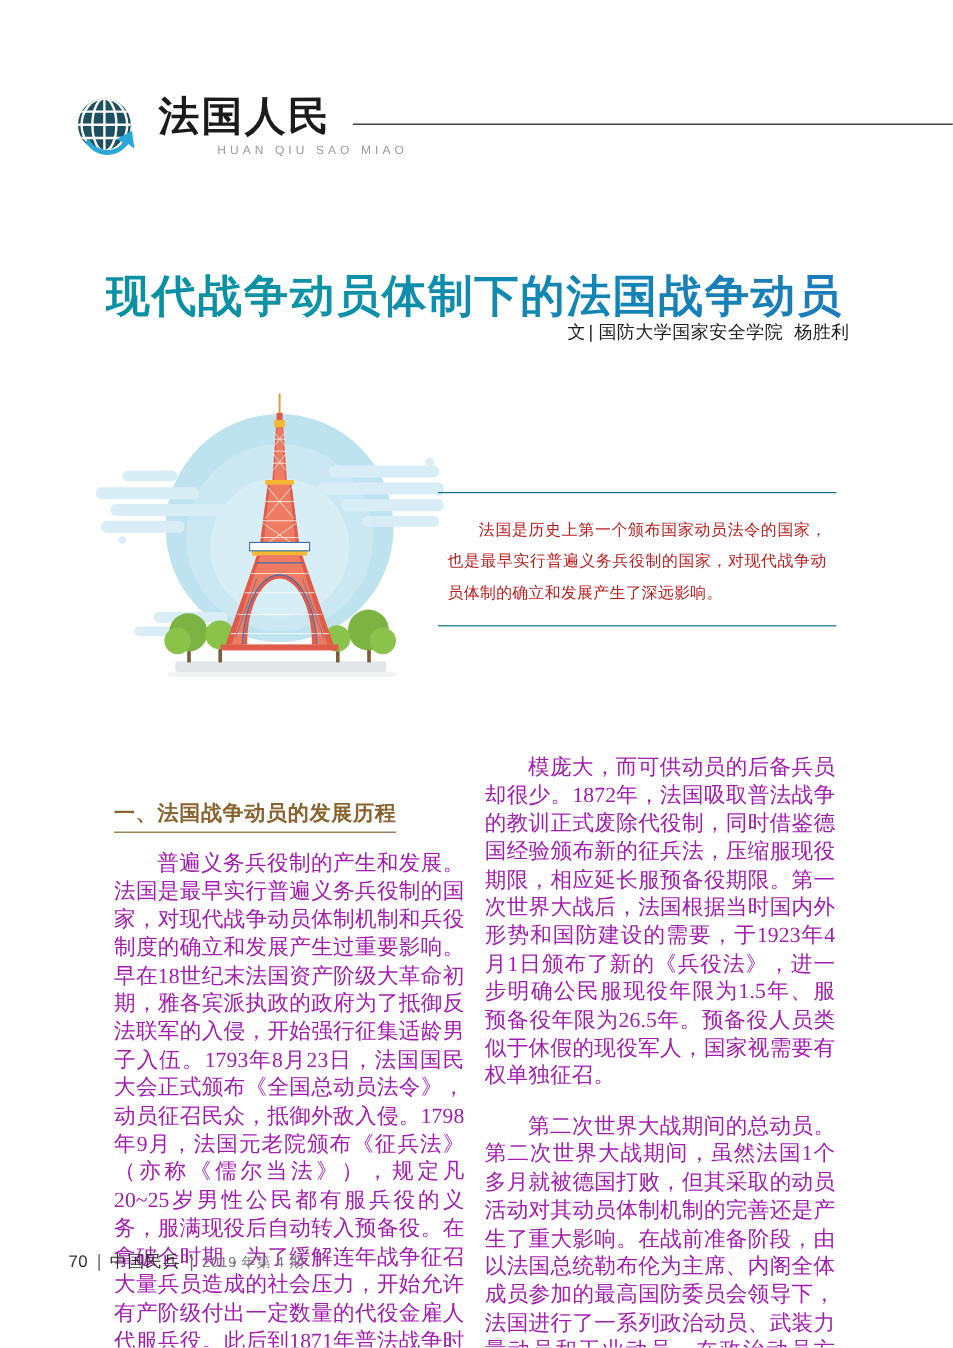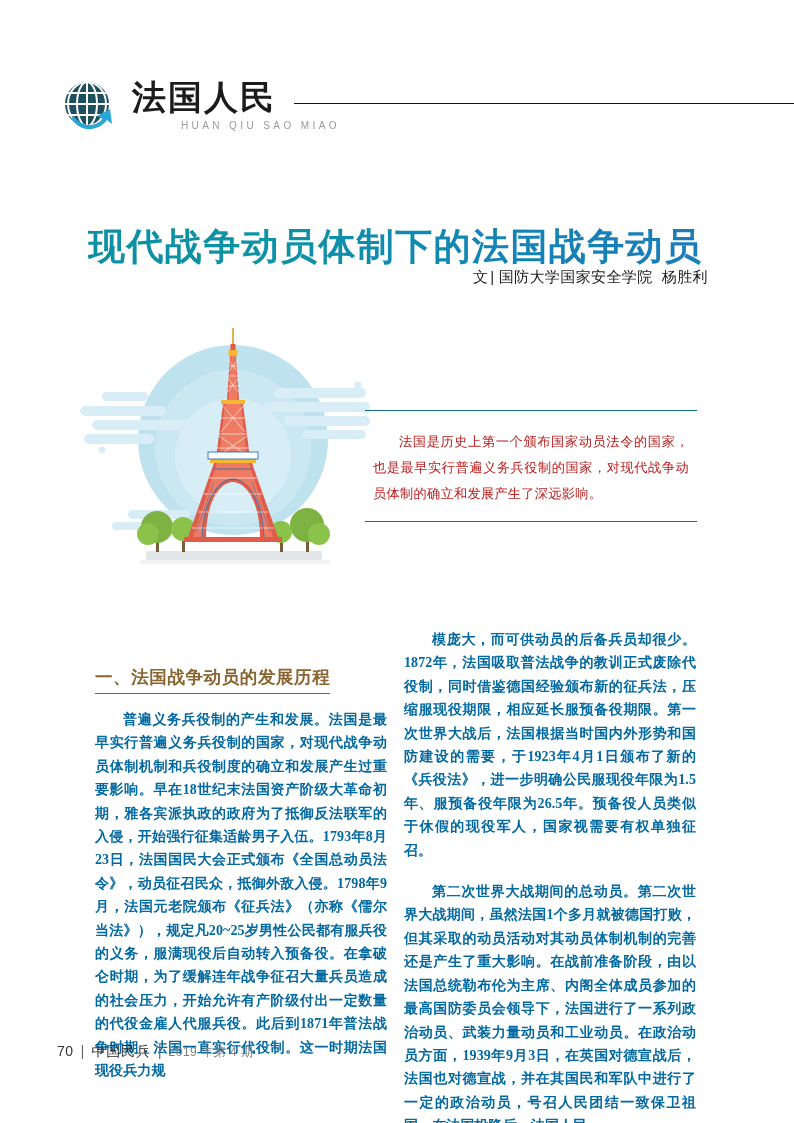--- a/index.html
+++ b/index.html
@@ -152,29 +152,28 @@
     border-bottom: 1.6px solid #8a6430;
     display: inline-block;
     padding-bottom: 3px;
     margin: 36px 0 14px 0;
     white-space: nowrap;
     text-align: center;
   }
 
   .para {
     font-family: "Liberation Serif", "DejaVu Serif", serif;
-    font-size: 14px;
+    font-size: 18px;
     line-height: 23.4px;
     text-align: justify;
     text-align-last: left;
     text-indent: 2em;
-    color: #0369a1;
+    color: #a21caf;
     margin: 0;
     letter-spacing: 0.1px;
-    font-weight: bold;
   }
   .para + .para { margin-top: 18px; }
 
   
   .footer {
     position: absolute;
     left: 57px;
     bottom: 62px;
     display: flex;
     align-items: baseline;

